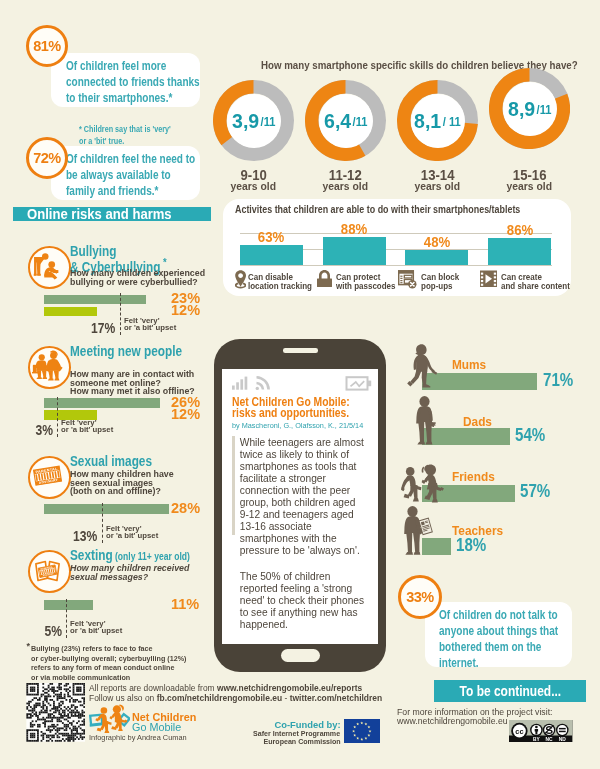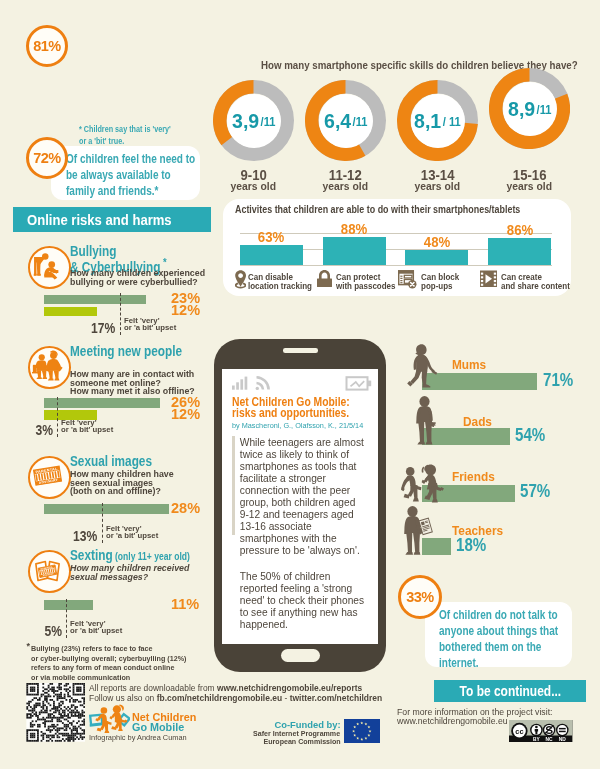--- a/index.html
+++ b/index.html
@@ -77,51 +77,56 @@
   
   .talk-bar{position:absolute;background:#82a87c;}
   .talk-lbl{position:absolute;color:#f08a1c;font-weight:bold;}
   .talk-pct{position:absolute;color:#2fa2ae;font-weight:bold;}
   .talk-fig{position:absolute;}
 
   
   .foot-txt{position:absolute;color:#4e463c;}
   .foot-b{font-weight:bold;}
   .logo-t1{position:absolute;color:#ee7f11;font-weight:bold;}
-  .logo-t2{position:absolute;color:#2fa2ae;font-weight:bold;}
+  .logo-t2{position:absolute;color:#2fa2ae;font-weight:normal;}
   .credit{position:absolute;color:#4e463c;}
   .cofund{position:absolute;color:#2fa2ae;font-weight:bold;text-align:right;}
   .prog{position:absolute;color:#4e463c;font-weight:bold;text-align:right;line-height:1.2;}
   .euflag{position:absolute;background:#12409a;}
 </style>
 </head>
 <body>
 
 <div class="stage" id="stage">
 
   <div class="badge" style="left:26px;top:25px;width:36px;height:36px;font-size:14.5px;">
     <span>81%</span>
   </div>
+  <div class="callout-box" style="left:51px;top:53px;width:149px;height:54px;">
+    <div class="sq cb-inner" style="left:0;top:0;width:164px;font-size:12.3px;transform:translate(15px,5.5px) scaleX(0.815);">
+      <span>Of children feel more connected to friends thanks to their smartphones.*</span>
+    </div>
+  </div>
 
   <div class="note-star" style="left:79px;top:124px;width:130px;">
     <div class="sq" style="width:110px;font-size:8.6px;transform:scaleX(0.84);line-height:1.35;">
       <span>* Children say that is 'very' or a 'bit' true.</span>
     </div>
   </div>
 
   <div class="badge" style="left:26px;top:137px;width:36px;height:36px;font-size:14.5px;">
     <span>72%</span>
   </div>
   <div class="callout-box" style="left:51px;top:146px;width:149px;height:54px;">
     <div class="sq cb-inner" style="width:161px;font-size:12.3px;transform:translate(15px,5.5px) scaleX(0.815);">
       <span>Of children feel the need to be always available to family and friends.*</span>
     </div>
   </div>
 
-  <div class="banner banner-teal" style="left:13px;top:207px;width:198px;height:25px;padding-left:14px;box-sizing:border-box;font-size:15.3px;">
+  <div class="banner banner-teal" style="left:13px;top:207px;width:198px;height:14px;padding-left:14px;box-sizing:border-box;font-size:15.3px;">
     <span class="sqi">Online risks and harms</span>
   </div>
 
   <div class="qtext" style="left:261px;top:58.5px;font-size:11.1px;">
     <span class="sqi" style="transform:scaleX(0.875);">How many smartphone specific skills do children believe they have?</span>
   </div>
 
   <div id="donuts">
       <div class="donut" style="left: 213px; top: 80px; width: 81px; height: 81px;">
         <svg width="81" height="81" style="display:block">

